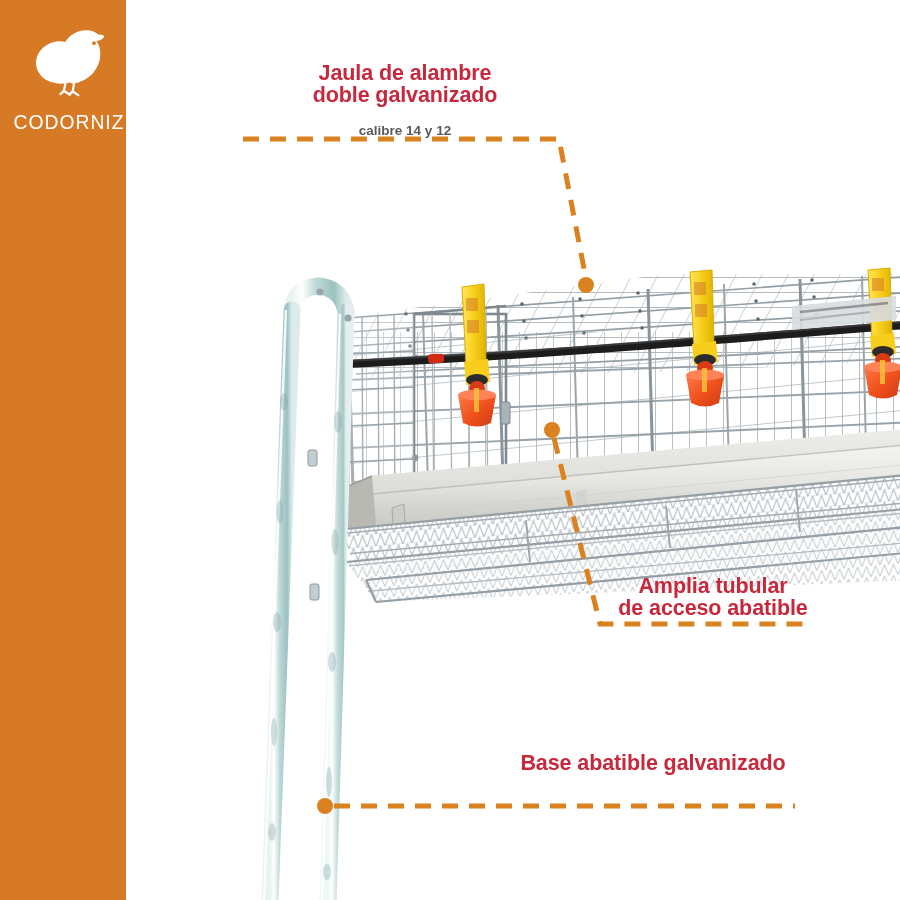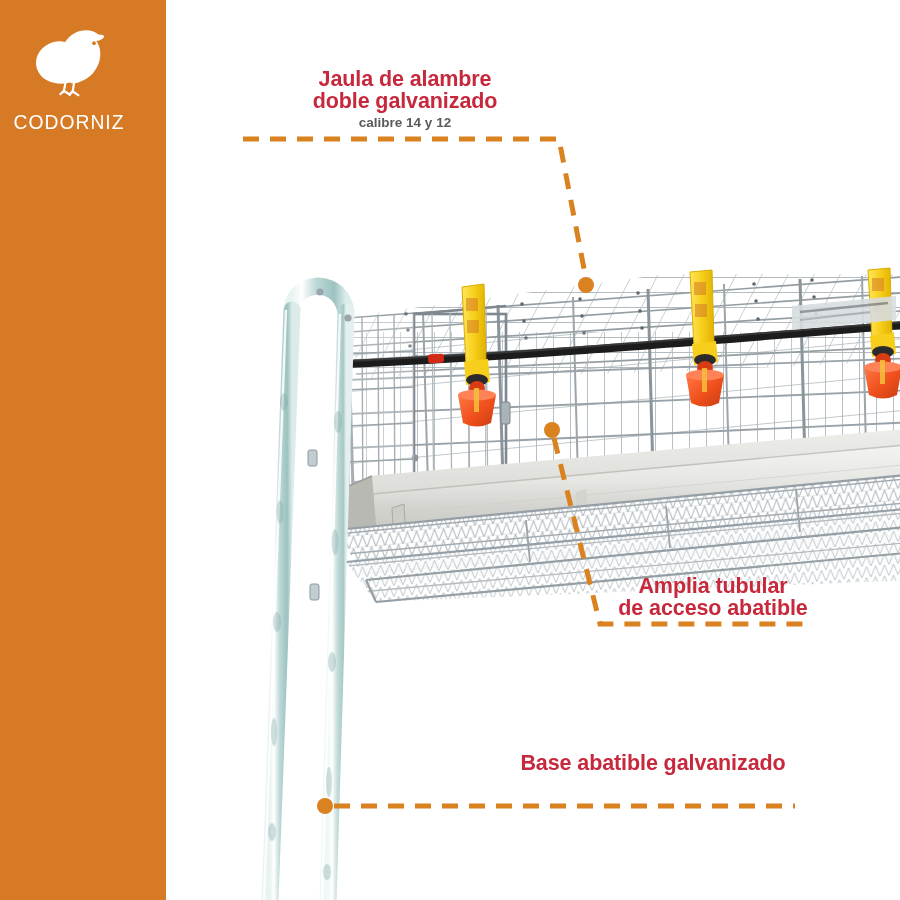--- a/index.html
+++ b/index.html
@@ -7,21 +7,21 @@
     width:900px;height:900px;
     background:#ffffff;
     font-family:"Liberation Sans", sans-serif;
     overflow:hidden;
     position:relative;
   }
   #stage{position:absolute;inset:0;width:900px;height:900px;background:#fff;overflow:hidden;}
 
   
   .brand-bar{
-    position:absolute;left:0;top:0;width:166px;height:900px;
+    position:absolute;left:0;top:0;width:126px;height:900px;
     background:#d67a26;
   }
   .brand-logo{
     position:absolute;left:28px;top:20px;width:88px;height:78px;
   }
   .brand-name{
     position:absolute;left:0;top:110px;width:138px;
     text-align:center;
     color:#ffffff;
     font-size:21px;
@@ -47,26 +47,26 @@
     line-height:22px;
     white-space:nowrap;
     letter-spacing:-0.1px;
   }
   .callout .c-sub{
     color:#5a5a5a;
     font-weight:bold;
     font-size:13.5px;
     line-height:16px;
     white-space:nowrap;
-    margin-top:3px;
+    margin-top:17px;
   }
   .c-center{text-align:center;}
 
   
-  #callout-wire{left:300px;top:68px;width:210px;}
+  #callout-wire{left:300px;top:62px;width:210px;}
   
   #callout-door{left:608px;top:575px;width:210px;}
   
   #callout-base{left:508px;top:752px;width:290px;}
 
   
   #connectors{position:absolute;left:0;top:0;width:900px;height:900px;pointer-events:none;}
 </style>
 </head>
 <body>

